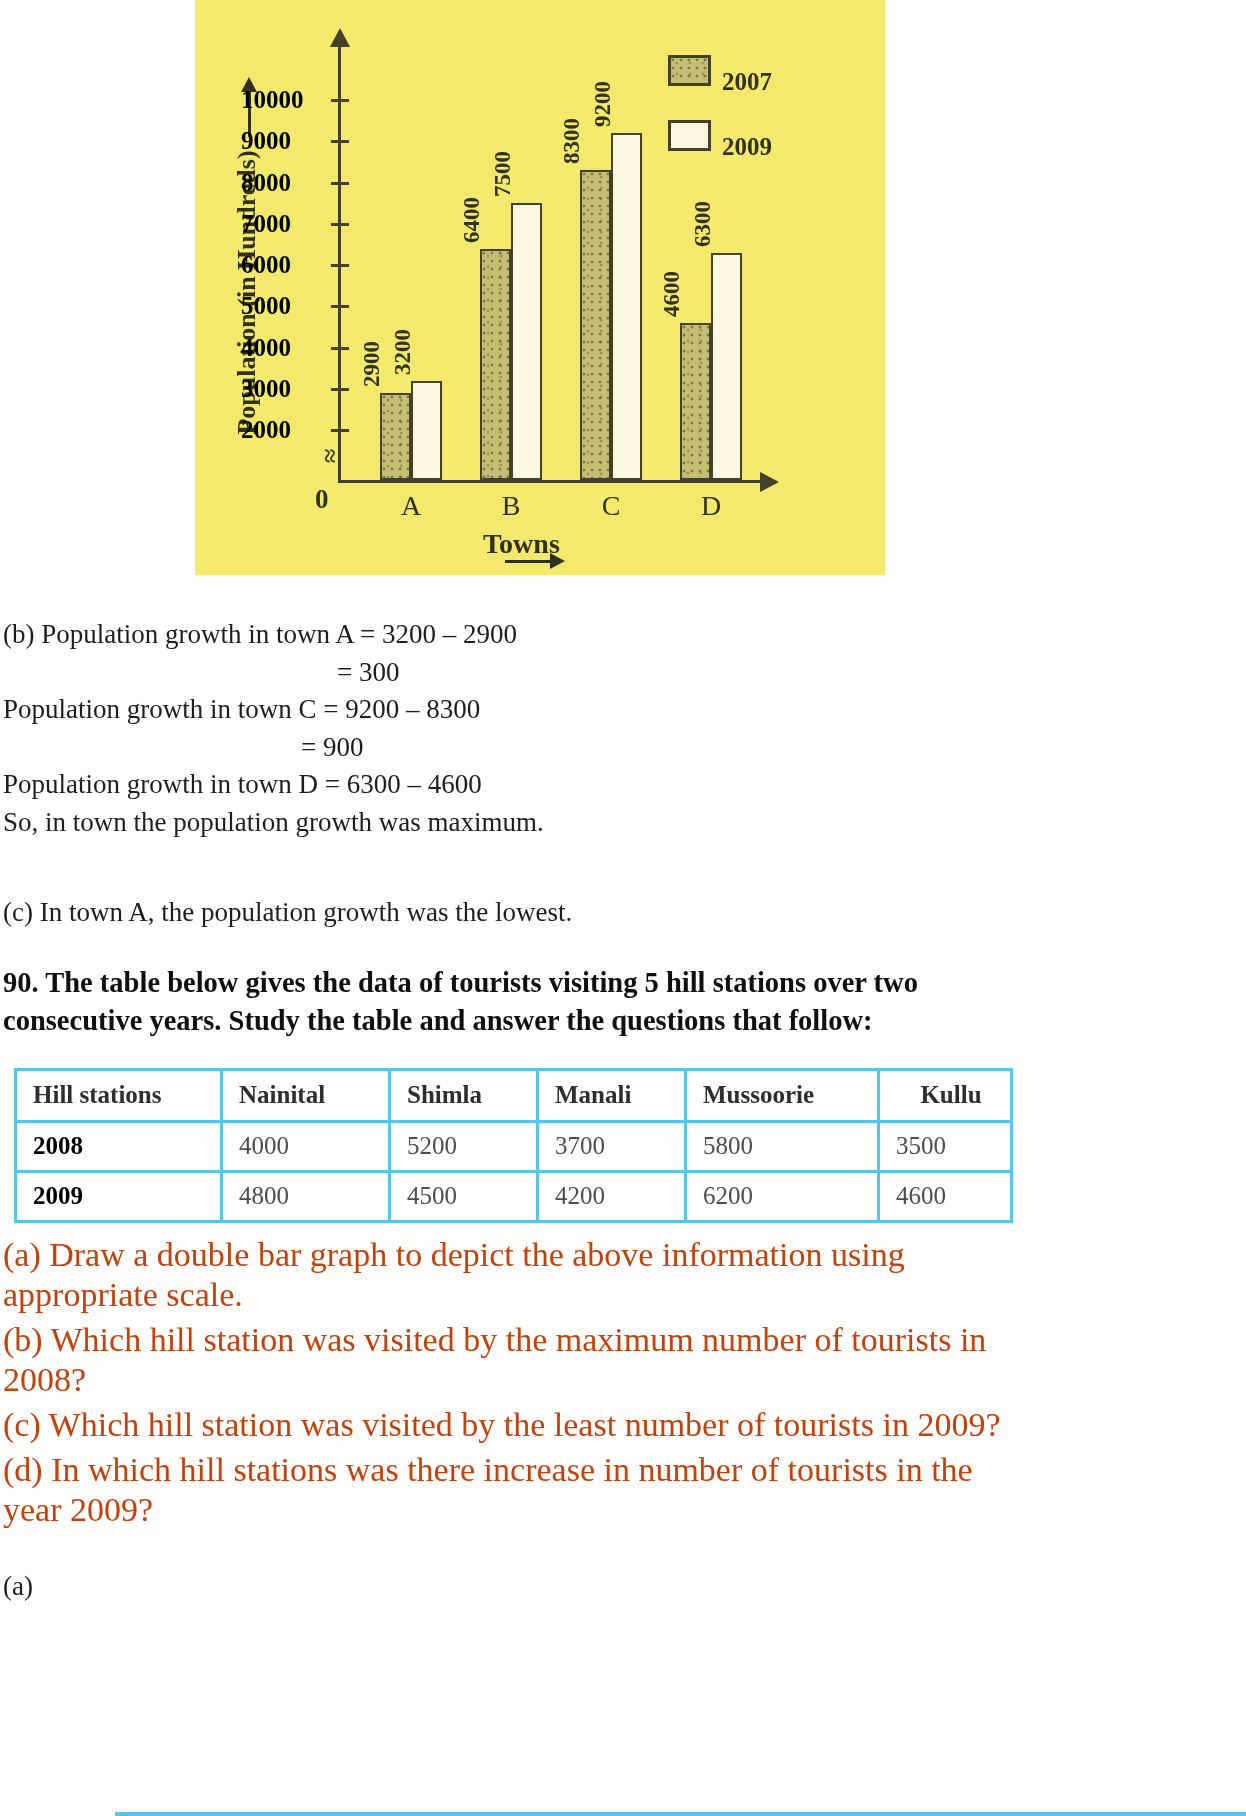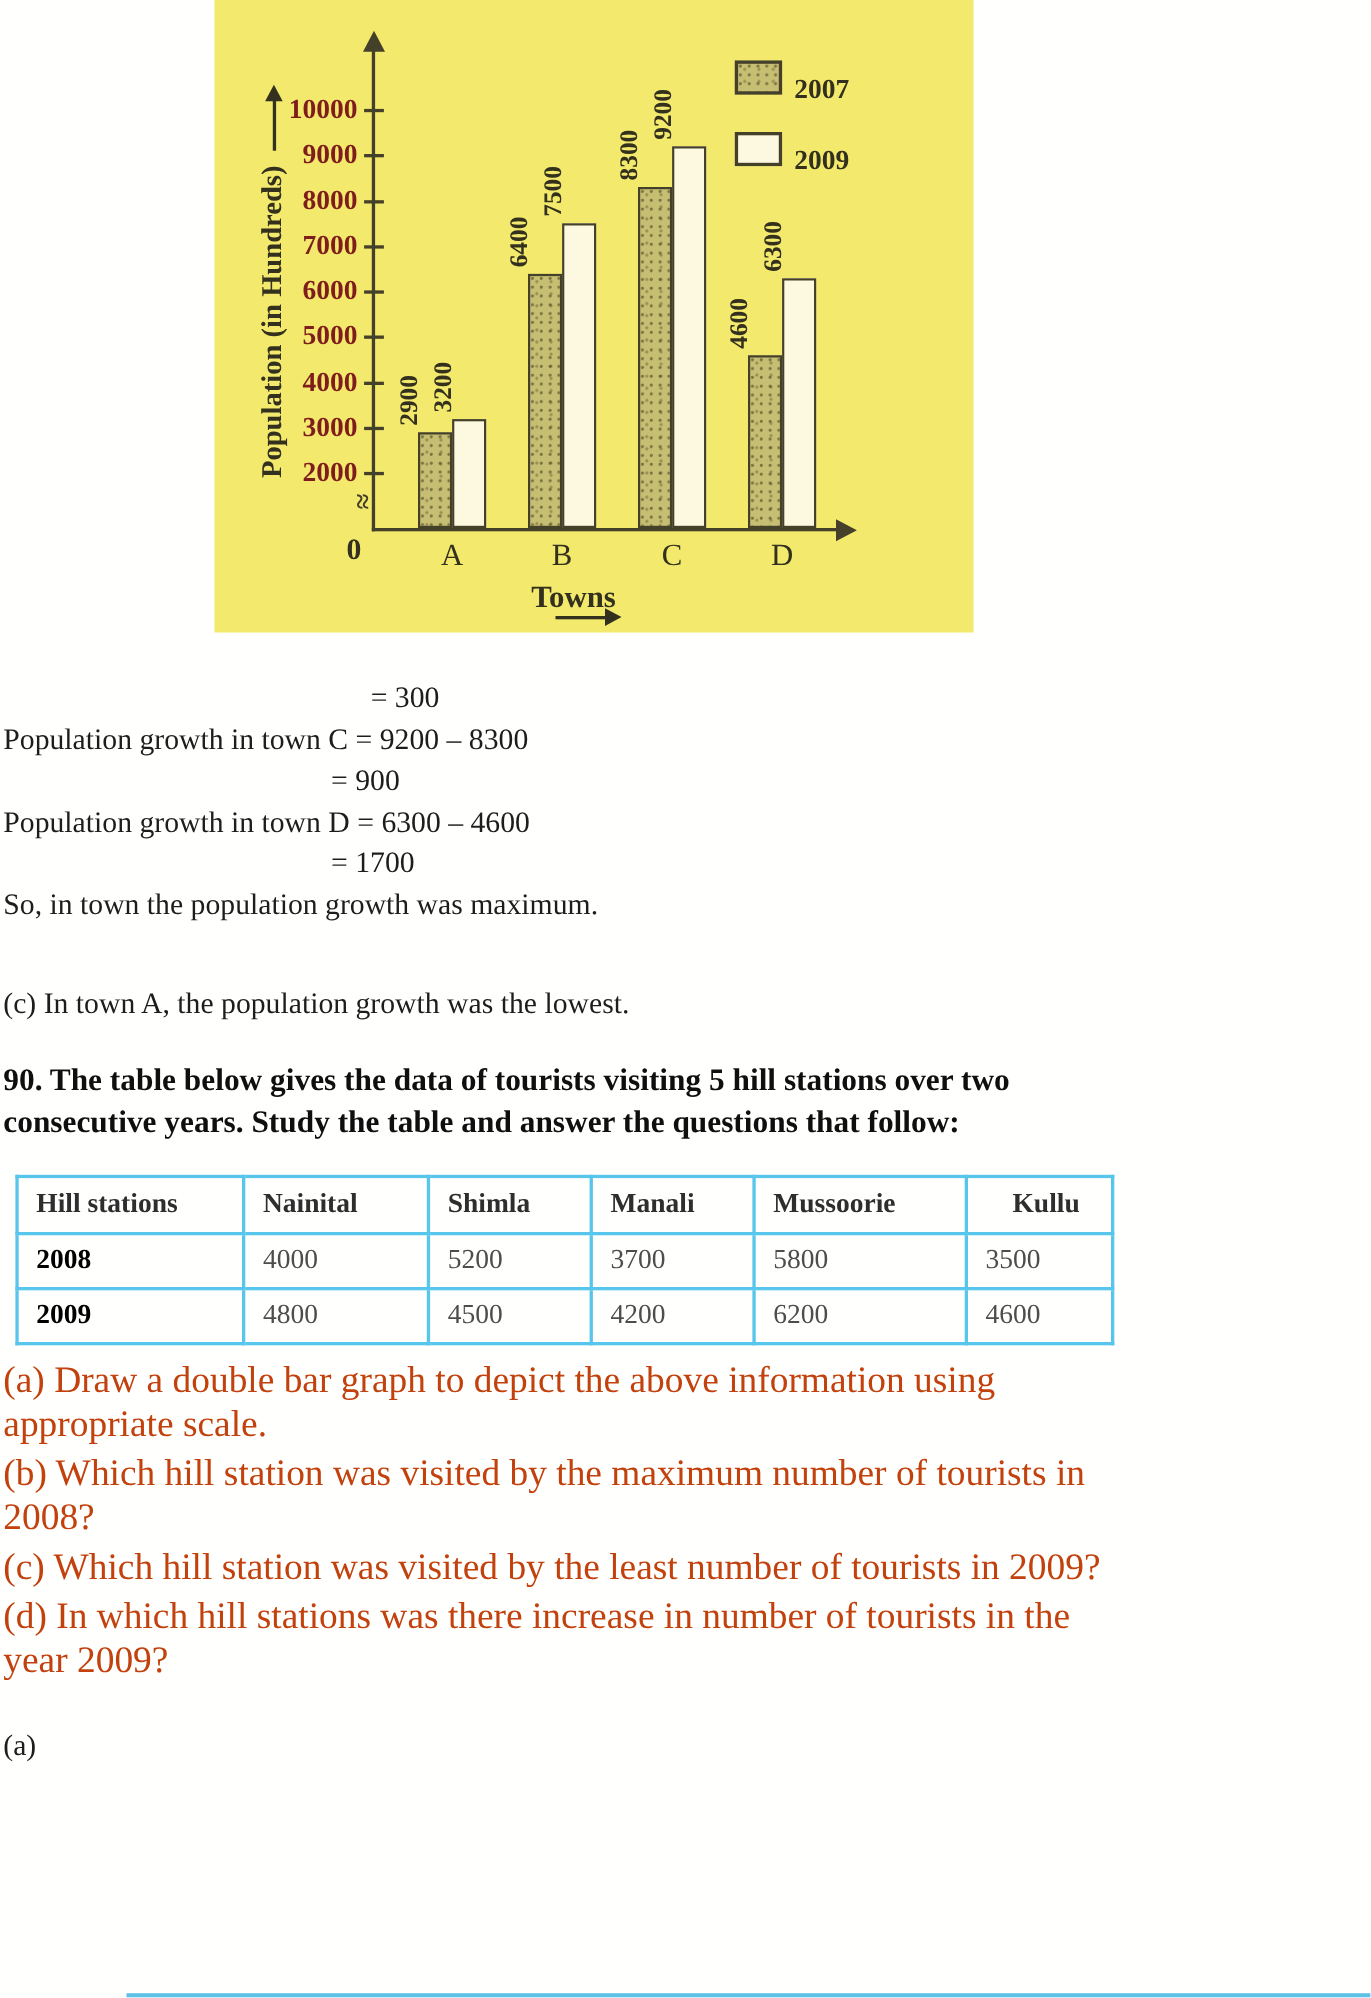--- a/index.html
+++ b/index.html
@@ -25,21 +25,21 @@
   .lab-arrow::after{content:"";position:absolute;right:-14px;top:-7px;
     border-left:15px solid #33301d;border-top:8px solid transparent;border-bottom:8px solid transparent;}
   .xlabel{position:absolute;left:288px;top:528px;display:flex;align-items:center;
     font-size:28px;font-weight:bold;color:#33301d;flex-direction:column;}
   .legend{position:absolute;left:473px;top:44px;}
   .leg-row{display:flex;align-items:center;margin-bottom:13px;}
   .sw{width:43px;height:31px;border:3px solid #45402a;margin-right:11px;box-sizing:border-box;}
   .sw09{background:#fcf9e0;}
   .leg-lab{font-size:25px;font-weight:bold;color:#33301d;margin-top:24px;}
   .tick{position:absolute;left:136px;width:18px;height:3px;background:#45402a;}
-  .ticklab{position:absolute;left:46px;width:84px;text-align:right;font-size:25px;font-weight:bold;color:#7f1d1d;line-height:28px;}
+  .ticklab{position:absolute;left:46px;width:84px;font-size:25px;font-weight:bold;color:#000000;line-height:28px;}
   .bar{position:absolute;width:31px;box-sizing:border-box;border:2px solid #45402a;}
   .bar07{background-color:#c6be72;
     background-image:
       radial-gradient(circle at 2px 2px, rgba(62,56,24,.55) 1.1px, transparent 1.7px),
       radial-gradient(circle at 6px 5px, rgba(95,88,40,.45) 1.1px, transparent 1.7px);
     background-size:8px 8px,13px 11px;}
   .bar09{background:#fcf9e0;}
   .barlab{position:absolute;height:24px;line-height:24px;font-size:23px;font-weight:bold;color:#33301d;
     transform-origin:left bottom;transform:rotate(-90deg);white-space:nowrap;}
   .townlab{position:absolute;top:490px;width:44px;text-align:center;font-size:28px;color:#33301d;}
@@ -123,25 +123,25 @@
         <div class="bar bar07" style="left: 485px; top: 322.75px; height: 157.25px;"></div>
         <div class="barlab" style="left: 489px; top: 292.75px;">4600</div>
         <div class="bar bar09" style="left: 516px; top: 252.625px; height: 227.375px;"></div>
         <div class="barlab" style="left: 520px; top: 222.625px;">6300</div>
         <div class="townlab" style="left: 494px;">D</div>
       </div>
   </div>
 
   <div class="sol-b">
     <div id="sol-b-steps">
+        <div class="eq-line">(b) Population growth in town A = 3200 – 2900</div>
         <div class="eq-line" style="margin-left: 334px;">= 300</div>
         <div class="eq-line">Population growth in town C = 9200 – 8300</div>
         <div class="eq-line" style="margin-left: 298px;">= 900</div>
         <div class="eq-line">Population growth in town D = 6300 – 4600</div>
-        <div class="eq-line" style="margin-left: 298px;">= 1700</div>
       </div>
     <div class="eq-line">So, in town the population growth was maximum.</div>
   </div>
 
   <div class="sol-c">(c) In town A, the population growth was the lowest.</div>
 
   <div class="q90">90. The table below gives the data of tourists visiting 5 hill stations over two
 consecutive years. Study the table and answer the questions that follow:</div>
 
   <table class="q-table" id="q-table">

